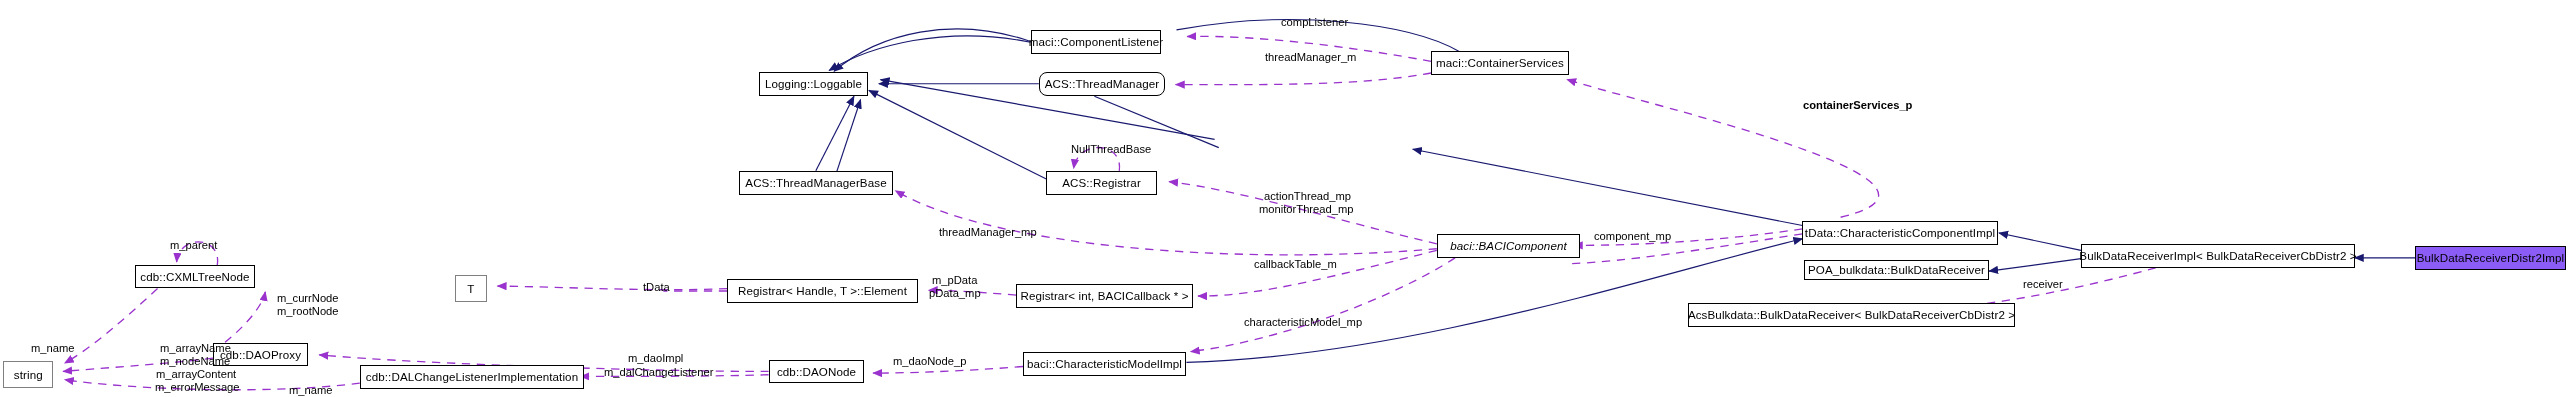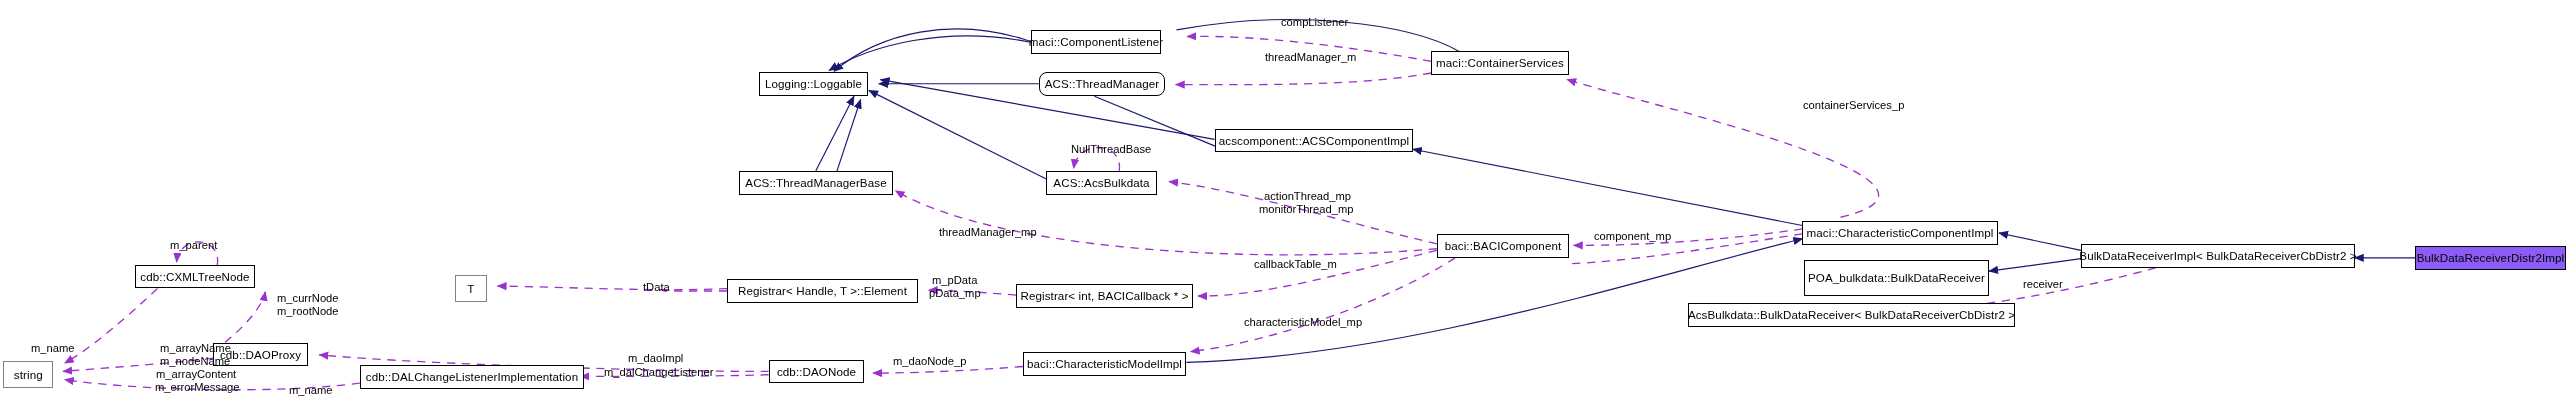--- a/index.html
+++ b/index.html
@@ -107,31 +107,30 @@
   </svg>
 
   <div class="node" style="left:1031px;top:30px;width:130px;height:24px;">maci::ComponentListener</div>
 
   <div class="node" style="left:1431px;top:51px;width:138px;height:24px;">maci::ContainerServices</div>
 
   <div class="node" style="left:759px;top:72px;width:109px;height:24px;">Logging::Loggable</div>
 
   <div class="node" style="left:1039px;top:72px;width:126px;height:24px;border-radius:8px;">ACS::ThreadManager</div>
 
-  <div class="node" style="left:1215px;top:129px;width:198px;height:23px;">acscomponent::ACSComponentImpl</div>
 
   <div class="node" style="left:739px;top:171px;width:154px;height:24px;">ACS::ThreadManagerBase</div>
 
-  <div class="node" style="left:1046px;top:171px;width:111px;height:24px;">ACS::AcsBulkdata</div>
+  <div class="node" style="left:1046px;top:171px;width:111px;height:24px;">ACS::Registrar</div>
 
-  <div class="node" style="left:1437px;top:234px;width:132px;height:24px;">baci::BACIComponent</div>
+  <div class="node" style="left:1437px;top:234px;width:143px;height:24px;font-style:italic;">baci::BACIComponent</div>
 
-  <div class="node" style="left:1802px;top:221px;width:196px;height:24px;">maci::CharacteristicComponentImpl</div>
+  <div class="node" style="left:1802px;top:221px;width:196px;height:24px;">tData::CharacteristicComponentImpl</div>
 
-  <div class="node" style="left:1804px;top:260px;width:185px;height:36px;">POA_bulkdata::BulkDataReceiver</div>
+  <div class="node" style="left:1804px;top:260px;width:185px;height:20px;">POA_bulkdata::BulkDataReceiver</div>
 
   <div class="node" style="left:1688px;top:303px;width:327px;height:24px;">AcsBulkdata::BulkDataReceiver&lt; BulkDataReceiverCbDistr2 &gt;</div>
 
   <div class="node" style="left:2081px;top:244px;width:274px;height:24px;">BulkDataReceiverImpl&lt; BulkDataReceiverCbDistr2 &gt;</div>
 
   <div class="node highlight" style="left:2415px;top:246px;width:151px;height:24px;">BulkDataReceiverDistr2Impl</div>
 
   <div class="node" style="left:135px;top:265px;width:120px;height:23px;">cdb::CXMLTreeNode</div>
 
   <div class="node soft" style="left:455px;top:275px;width:31.5px;height:27px;">T</div>
@@ -145,21 +144,21 @@
   <div class="node" style="left:769px;top:360px;width:95px;height:23px;">cdb::DAONode</div>
 
   <div class="node" style="left:1023px;top:352px;width:163px;height:24px;">baci::CharacteristicModelImpl</div>
 
   <div class="node" style="left:360px;top:365px;width:224px;height:24px;">cdb::DALChangeListenerImplementation</div>
 
   <div class="node soft" style="left:3.3px;top:361px;width:50px;height:27px;">string</div>
 
   <div class="edge-label" style="left:1281px;top:15.8px;">compListener</div>
   <div class="edge-label" style="left:1265px;top:51px;">threadManager_m</div>
-  <div class="edge-label" style="left:1803px;top:99px;">containerServices_p</div>
+  <div class="edge-label" style="left:1803px;top:99px;font-weight:bold;">containerServices_p</div>
   <div class="edge-label" style="left:1071px;top:143px;">NullThreadBase</div>
   <div class="edge-label" style="left:1264px;top:190px;">actionThread_mp</div>
   <div class="edge-label" style="left:1259px;top:203px;">monitorThread_mp</div>
   <div class="edge-label" style="left:1594px;top:230px;">component_mp</div>
   <div class="edge-label" style="left:939px;top:226px;">threadManager_mp</div>
   <div class="edge-label" style="left:1254px;top:258px;">callbackTable_m</div>
   <div class="edge-label" style="left:1244px;top:316px;">characteristicModel_mp</div>
   <div class="edge-label" style="left:170px;top:239px;">m_parent</div>
   <div class="edge-label" style="left:277px;top:292px;">m_currNode</div>
   <div class="edge-label" style="left:277px;top:305px;">m_rootNode</div>

